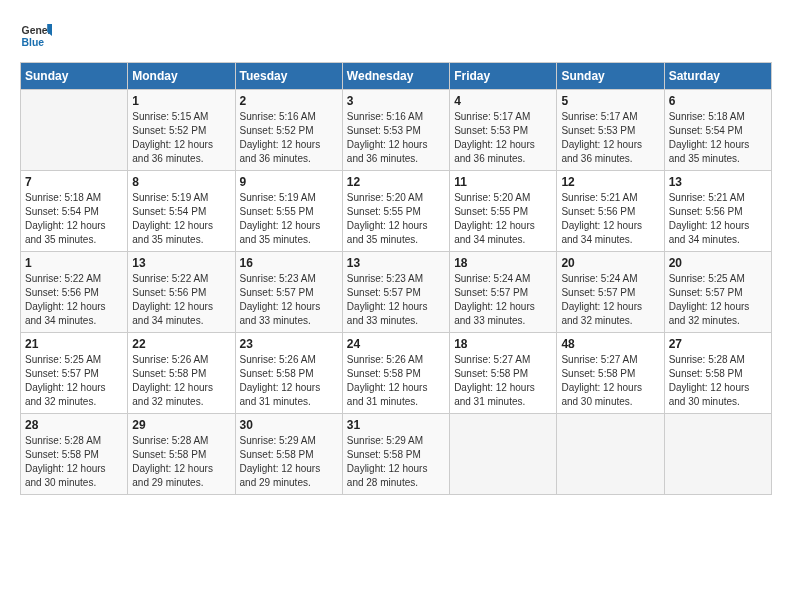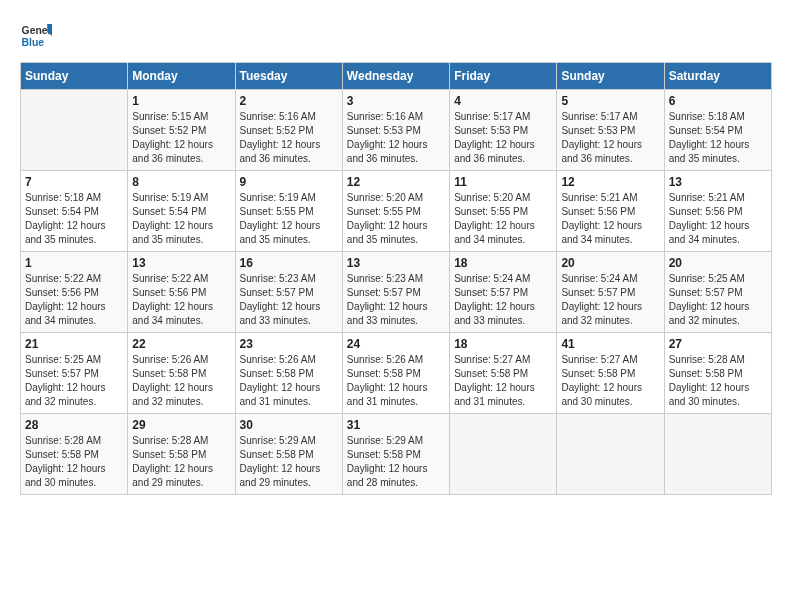--- a/index.html
+++ b/index.html
@@ -289,21 +289,21 @@
 and 31 minutes.</div>
         </td>
         <td>
           <span class="day-num">18</span>
           <div class="day-info" style="white-space: pre-line;">Sunrise: 5:27 AM
 Sunset: 5:58 PM
 Daylight: 12 hours
 and 31 minutes.</div>
         </td>
         <td>
-          <span class="day-num">41</span>
+          <span class="day-num">48</span>
           <div class="day-info" style="white-space: pre-line;">Sunrise: 5:27 AM
 Sunset: 5:58 PM
 Daylight: 12 hours
 and 30 minutes.</div>
         </td>
         <td>
           <span class="day-num">27</span>
           <div class="day-info" style="white-space: pre-line;">Sunrise: 5:28 AM
 Sunset: 5:58 PM
 Daylight: 12 hours

